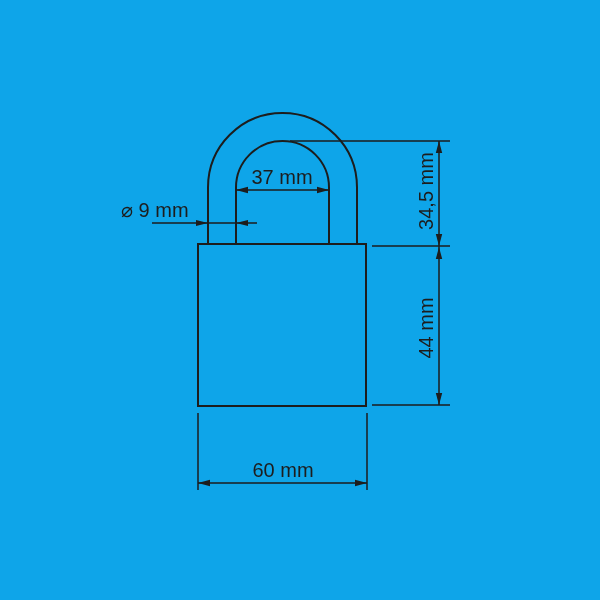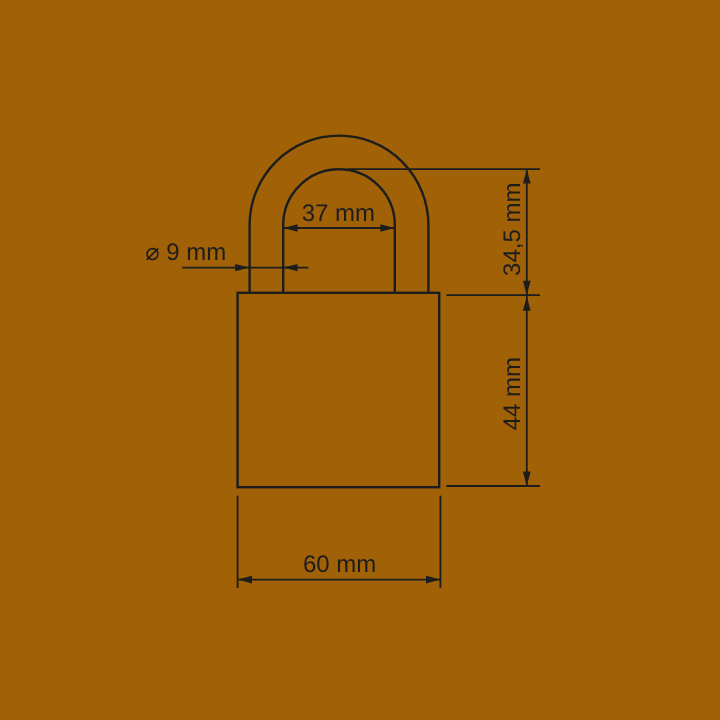--- a/index.html
+++ b/index.html
@@ -4,21 +4,21 @@
 <style>
   html, body {
     margin: 0;
     padding: 0;
     background: #ffffff;
   }
   .canvas {
     width: 600px;
     height: 600px;
     position: relative;
-    background: #a16207;
+    background: #0ea5e9;
     overflow: hidden;
   }
   svg {
     display: block;
   }
   .outline {
     fill: none;
     stroke: #1d1d1d;
     stroke-width: 2;
   }

